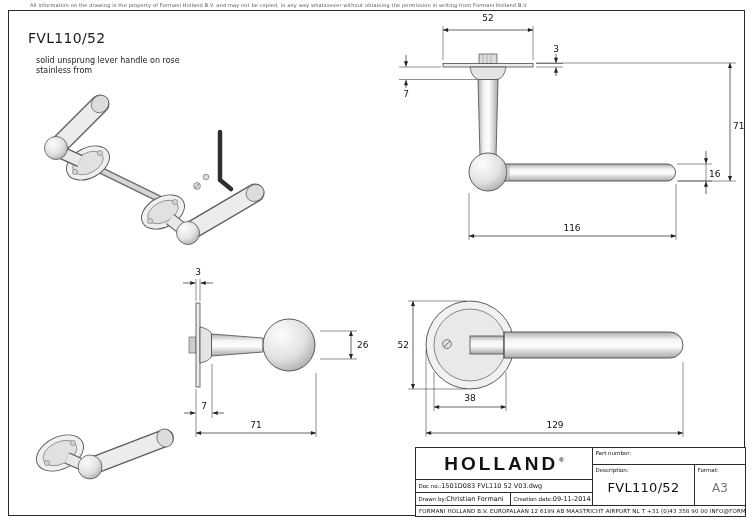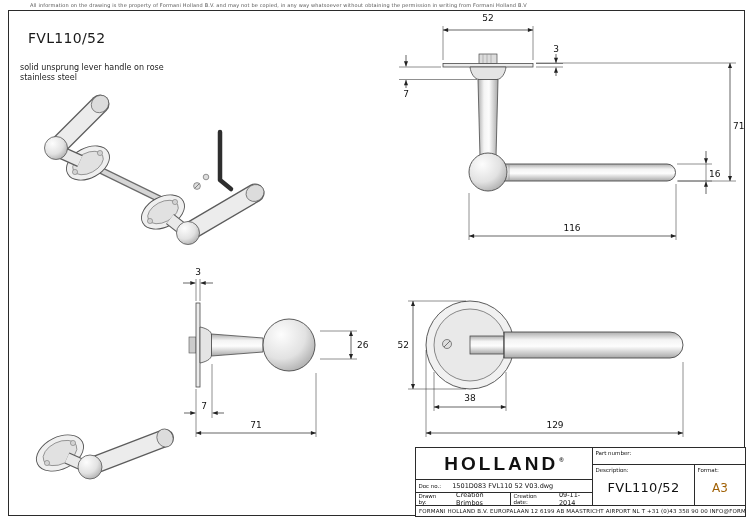--- a/index.html
+++ b/index.html
@@ -1,52 +1,52 @@
 <!DOCTYPE html>
 <html><head>
 <meta charset="utf-8">
 <style>
   * { margin:0; padding:0; box-sizing:border-box; }
   html,body { width:752px; height:521px; background:#fff; font-family:"DejaVu Sans", sans-serif; }
   .sheet { position:absolute; left:0; top:0; width:752px; height:521px; background:#fff; overflow:hidden; }
   .disclaimer { position:absolute; left:30px; top:2px; font-size:5px; color:#555; white-space:nowrap; letter-spacing:.15px; }
   .frame { position:absolute; left:8px; top:10px; width:737px; height:506px; border:1px solid #2b2b2b; }
   .title { position:absolute; left:28px; top:30px; font-size:14px; color:#1a1a1a; letter-spacing:.3px; }
-  .sub { position:absolute; left:20px; top:56px; font-size:8px; line-height:10px; color:#222;margin-top:7px; }
+  .sub { position:absolute; left:36px; top:56px; font-size:8px; line-height:10px; color:#222; }
   svg.draw { position:absolute; left:0; top:0; }
   .ext { stroke:#333; stroke-width:.55; fill:none; }
   .dim { stroke:#222; stroke-width:.7; fill:none; marker-start:url(#arr); marker-end:url(#arr); }
   .dimh { stroke:#222; stroke-width:.7; fill:none; marker-end:url(#arr); }
   .dimtext { font:9px "DejaVu Sans", sans-serif; fill:#111; }
   
   .tb { position:absolute; left:415px; top:447px; width:331px; height:70px; border:1px solid #2b2b2b; background:#fff; }
   .tb-cell { position:absolute; overflow:hidden; }
   .br { border-right:1px solid #2b2b2b; } .bb { border-bottom:1px solid #2b2b2b; }
   .lab { font-size:5.5px; line-height:6.5px; color:#111; padding:1.5px 0 0 2.5px; }
   .val { font-size:6.5px; color:#111; }
   .logo-cell { display:flex; align-items:center; justify-content:center; }
   .logo { font-family:"Liberation Sans", sans-serif; font-weight:bold; font-size:19px; letter-spacing:3px; color:#111; }
   .reg { font-size:6px; vertical-align:super; letter-spacing:0; margin-left:1px; }
   .flexcol { display:flex; flex-direction:column; }
   .bigval { flex:1; display:flex; align-items:center; justify-content:center; font-size:13px; color:#111; letter-spacing:.3px; padding-bottom:3px; }
-  .fmtval { flex:1; display:flex; align-items:center; justify-content:center; font-size:12px; color:#a16207; padding-bottom:3px; }
-  .rowline { display:flex; align-items:center; gap:11px; padding-left:2.5px; }
+  .fmtval { flex:1; display:flex; align-items:center; justify-content:center; font-size:12px; color:#737373; padding-bottom:3px; }
+  .rowline { display:flex; align-items:center; gap:0; padding-left:2.5px; }
   .footer-cell { display:flex; align-items:center; padding-left:3px; font-size:5.5px; letter-spacing:.15px; white-space:nowrap; color:#111; }
 </style>
 </head>
 <body>
 
 <div class="sheet">
 
   <div class="disclaimer">All information on the drawing is the property of Formani Holland B.V. and may not be copied, in any way whatsoever without obtaining the permission in writing from Formani Holland B.V</div>
   <div class="frame"></div>
   <div class="title">FVL110/52</div>
   <div class="sub">
     <div>solid unsprung lever handle on rose</div>
-    <div>stainless steel</div>
+    <div>stainless from</div>
   </div>
 
   <svg class="draw" width="752" height="521" viewBox="0 0 752 521">
     <defs>
       <linearGradient id="gradH" x1="0" y1="0" x2="0" y2="1">
         <stop offset="0" stop-color="#adadad"></stop>
           <stop offset="0.3" stop-color="#f4f4f4"></stop>
         <stop offset="0.55" stop-color="#fdfdfd"></stop>
           <stop offset="1" stop-color="#a8a8a8"></stop>
       </linearGradient>
@@ -223,21 +223,21 @@
     <div class="tb-cell bb flexcol" style="left:279px;top:17px;width:50px;height:41px">
       <div class="lab">Format:</div>
       <div class="fmtval">A3</div>
     </div>
     <div class="tb-cell br bb rowline" style="left:0;top:32px;width:177px;height:13px">
       <span class="lab" style="padding:0 0 0 0">Doc no.:</span>
       <span class="val">1501D083 FVL110 52 V03.dwg</span>
     </div>
     <div class="tb-cell br bb rowline" style="left:0;top:45px;width:95px;height:13px">
       <span class="lab" style="padding:0">Drawn by:</span>
-      <span class="val">Creation Brimbos</span>
+      <span class="val">Christian Formani</span>
     </div>
     <div class="tb-cell br bb rowline" style="left:95px;top:45px;width:82px;height:13px">
       <span class="lab" style="padding:0">Creation date:</span>
       <span class="val">09-11-2014</span>
     </div>
     <div class="tb-cell footer-cell" style="left:0;top:58px;width:329px;height:10px">FORMANI HOLLAND B.V.  EUROPALAAN 12 6199 AB MAASTRICHT AIRPORT NL T +31 (0)43 358 90 00  INFO@FORMANI.COM - FORMANI.COM</div>
   </div>
 
 </div>
 

